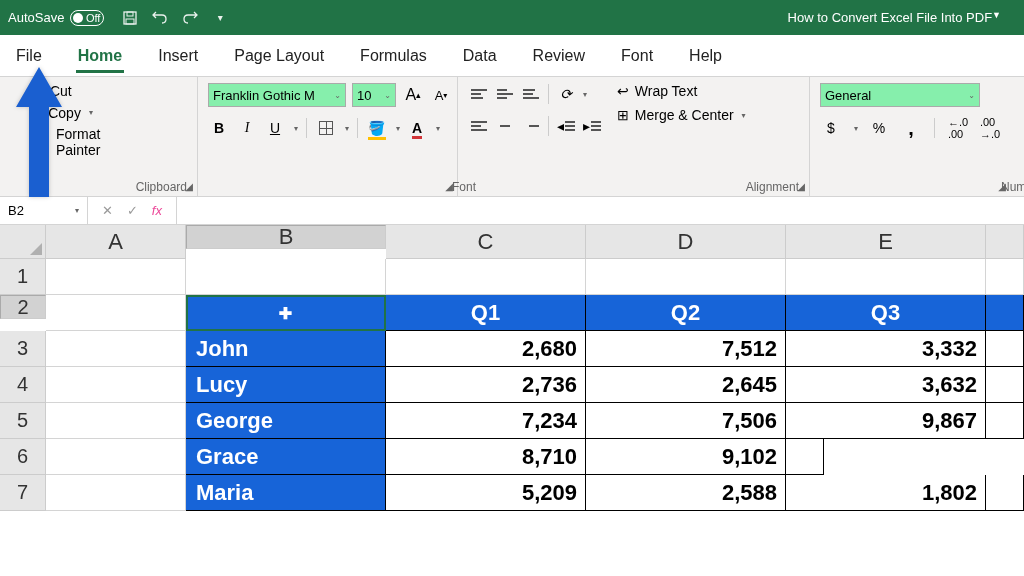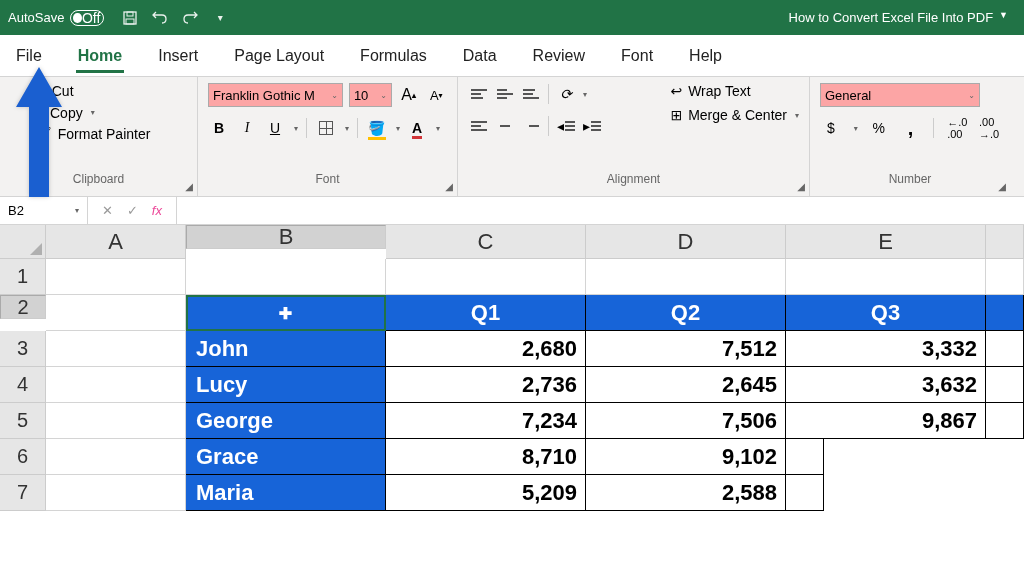--- a/index.html
+++ b/index.html
@@ -1,37 +1,37 @@
 <!DOCTYPE html>
 <html><head>
 <meta charset="utf-8">
 <style>
 *{margin:0;padding:0;box-sizing:border-box;font-family:'Segoe UI',Arial,sans-serif}
 body{width:1024px;height:576px;overflow:hidden;background:#fff;position:relative}
 .titlebar{height:35px;background:#217346;display:flex;align-items:center;color:#fff;font-size:13px;padding:0 8px}
 .autosave{display:flex;align-items:center;gap:6px}
 .toggle{width:34px;height:16px;border:1px solid #fff;border-radius:8px;position:relative;display:flex;align-items:center}
 .toggle-knob{width:10px;height:10px;border-radius:50%;background:#fff;margin-left:2px}
-.toggle-off{font-size:14px;margin-right:3px;margin-left:auto}
+.toggle-off{font-size:11px;margin-right:3px;margin-left:auto}
 .qat{display:flex;align-items:center;gap:14px;margin-left:18px}
 .qat-icon{width:16px;height:16px;display:flex;align-items:center;justify-content:center;color:#fff;opacity:.9}
-.doc-title{margin-left:auto;margin-right:8px;display:flex;gap:6px}
+.doc-title{margin-left:auto;margin-right:15px;display:flex;}
 .ribbon-tabs{height:42px;background:#fff;display:flex;align-items:center;padding:0 14px;gap:32px;border-bottom:1px solid #d4d4d4}
 .tab{font-size:16px;color:#222;cursor:pointer;padding:8px 2px}
 .tab.active{color:#217346;font-weight:600;border-bottom:3px solid #217346;padding-bottom:5px}
 .ribbon{height:120px;background:#f3f2f1;display:flex;border-bottom:1px solid #d4d4d4;position:relative}
-.group{border-right:1px solid #d4d4d4;padding:6px 10px 8px;display:flex;flex-direction:column;position:relative}
+.group{border-right:1px solid #d4d4d4;padding:6px 10px 0;display:flex;flex-direction:row;position:relative}
 .group-label{font-size:12px;color:#666;text-align:center;margin-top:auto;padding:2px 0}
 .launcher{position:absolute;bottom:4px;right:4px;font-size:10px;color:#666}
 .clipboard-body{display:flex;gap:8px;flex:1}
 .clip-list{display:flex;flex-direction:column;gap:5px;font-size:14px}
 .clip-item{display:flex;align-items:center;gap:6px}
 .font-body{display:flex;flex-direction:column;gap:10px;flex:1}
 .font-row{display:flex;align-items:center;gap:6px}
-.sel{background:#fca5a5;border:1px solid #aaa;height:24px;font-size:13px;padding:0 4px;display:flex;align-items:center;justify-content:space-between}
+.sel{background:#86efac;border:1px solid #aaa;height:24px;font-size:13px;padding:0 4px;display:flex;align-items:center;justify-content:space-between}
 .sel-font{width:138px}
 .sel-size{width:44px}
 .btn-sm{width:22px;height:22px;display:flex;align-items:center;justify-content:center;font-size:14px}
 .bold{font-weight:700}
 .italic{font-style:italic;font-family:serif}
 .underline{text-decoration:underline}
 .dd-arrow{font-size:8px;color:#666;margin-left:2px}
 .sep{width:1px;height:20px;background:#ccc;margin:0 2px}
 .align-body{display:flex;flex-direction:column;gap:10px;flex:1}
 .align-row{display:flex;align-items:center;gap:4px}
@@ -367,20 +367,21 @@
     <div class="cell col-C data-cell">8,710</div>
     <div class="cell col-D data-cell">9,102</div>
     <div class="cell col-F data-cell"></div>
   </div>
   <div class="row">
     <div class="row-h">7</div>
     <div class="cell col-A"></div>
     <div class="cell col-B hdr-cell lbl">Maria</div>
     <div class="cell col-C data-cell">5,209</div>
     <div class="cell col-D data-cell">2,588</div>
+    <div class="cell col-E data-cell">1,802</div>
     <div class="cell col-F data-cell"></div>
   </div>
 </div>
 
 <div class="big-arrow">
 <svg class="arrow-svg" width="50" height="140" viewBox="0 0 50 140">
       <path d="M25 5 L48 45 L35 45 L35 135 L15 135 L15 45 L2 45 Z" fill="#1a5fd0"></path>
     </svg>
 </div>
 

